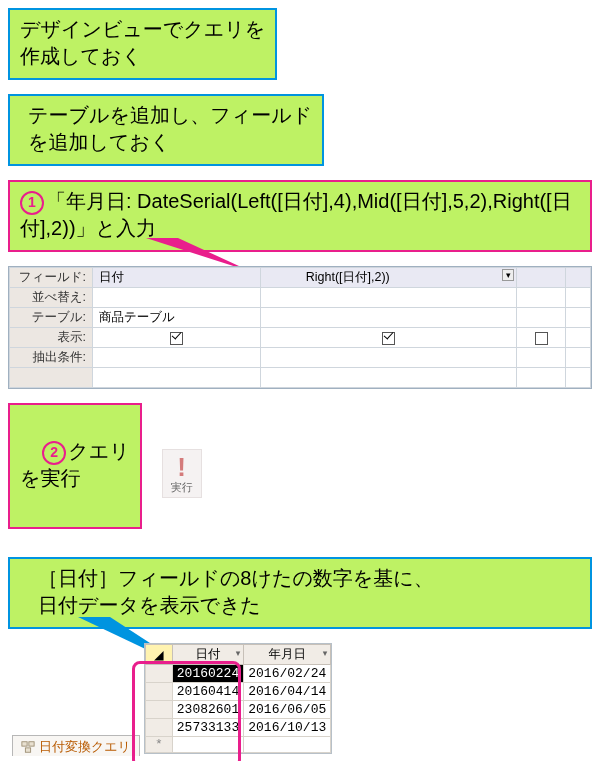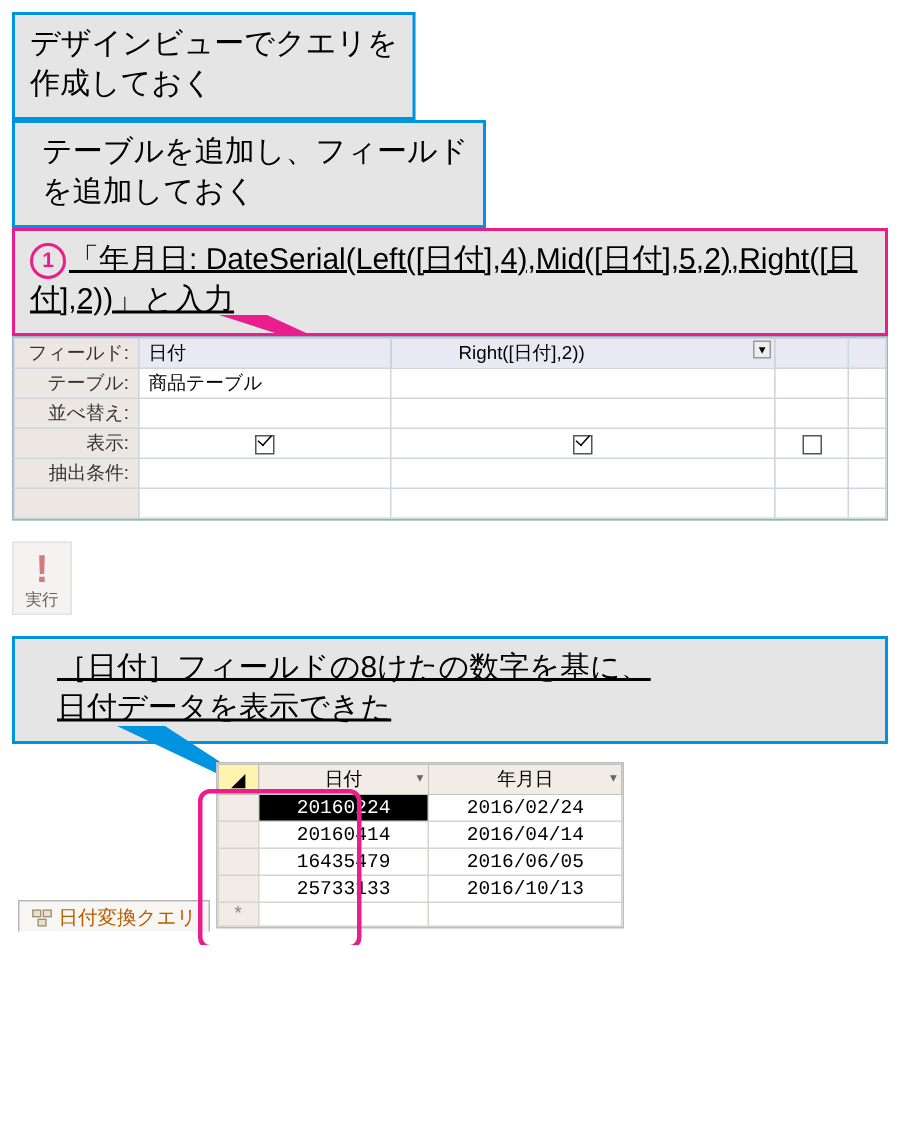--- a/index.html
+++ b/index.html
@@ -6,23 +6,23 @@
     margin: 0;
     padding: 8px;
     font-family: "Meiryo", "MS PGothic", sans-serif;
     background: #fff;
     width: 584px;
     font-size: 14px;
     color: #000;
   }
   .callout {
     border: 2.5px solid #0094e0;
-    background: #e5e5e5;
+    background: #bef264;
     padding: 6px 10px 8px;
-    margin-bottom: 0;
+    margin-bottom: 14px;
     font-size: 20px;
     line-height: 1.35;
     display: inline-block;
   }
   .callout.pink-border {
     border-color: #e91e8c;
     display: block;
   }
   .circ {
     display: inline-block;
@@ -67,21 +67,21 @@
   .qbe td.sel { background:#e9e9f3; }
   .qbe .chk {
     display:inline-block; width:11px; height:11px; border:1px solid #555;
     position:relative; margin:0 auto; vertical-align:middle;
   }
   .qbe .chk.on::after {
     content:""; position:absolute; left:1px; top:-1px;
     width:8px; height:4px; border-left:1.5px solid #000; border-bottom:1.5px solid #000;
     transform:rotate(-48deg);
   }
-  .pointer-wrap { position:relative;text-decoration:underline; }
+  .pointer-wrap { position:relative; }
   
   .ds {
     border:1px solid #b7c0c8;
     background:#fff;
     display:inline-block;
     font-size:13px;
   }
   .ds-tab {
     display:inline-flex; align-items:center; gap:4px;
     border:1px solid #b7b7b7; border-bottom:none;
@@ -91,21 +91,21 @@
   }
   .ds-tab svg { width:14px; height:14px; }
   .ds table { border-collapse:collapse; }
   .ds th {
     background:#f1ece6; border:1px solid #c7c0b8;
     font-weight:normal; padding:1px 6px; font-size:12.5px;
     position:relative;
   }
   .ds th .drop { position:absolute; right:3px; top:3px; font-size:9px; color:#666;}
   .ds td {
-    border:1px solid #d8d3cb; padding:1px 25px; text-align:right;
+    border:1px solid #d8d3cb; padding:1px 4px; text-align:right;
     font-family:"MS Gothic","Courier New",monospace; font-size:13px;
   }
   .ds td.rowhead { background:#f1ece6; width:14px; padding:0;}
   .ds tr.sel td.c0 { background:#000; color:#fff;}
   .pink-outline {
     position:absolute;
     border:3px solid #e91e8c;
     border-radius:8px;
     pointer-events:none;
   }
@@ -141,32 +141,32 @@
     <td class="lab">フィールド:</td>
     <td class="sel">日付</td>
     <td class="sel" style="position:relative;padding-left:45px;">
       <span>Right([日付],2))</span>
       <span style="position:absolute;right:2px;top:1px;border:1px solid #999;background:#eee;padding:0 3px;font-size:9px;">▾</span>
     </td>
     <td class="sel"></td>
     <td class="sel"></td>
   </tr>
   <tr>
+    <td class="lab">並べ替え:</td>
+    <td></td>
+          <td></td>
+          <td></td>
+          <td></td>
+  </tr>
+  <tr>
     <td class="lab">テーブル:</td>
     <td>商品テーブル</td>
     <td></td>
     <td></td>
     <td></td>
-  </tr>
-  <tr>
-    <td class="lab">並べ替え:</td>
-    <td></td>
-          <td></td>
-          <td></td>
-          <td></td>
   </tr>
   <tr>
     <td class="lab">表示:</td>
     <td style="text-align:center;"><span class="chk on"></span></td>
     <td style="text-align:center;"><span class="chk on"></span></td>
     <td style="text-align:center;"><span class="chk"></span></td>
     <td></td>
   </tr>
   <tr>
     <td class="lab">抽出条件:</td>
@@ -181,20 +181,24 @@
           <td></td>
           <td></td>
           <td></td>
         </tr>
 </tbody>
     </table>
 </div>
 
 
 <div class="step-row">
+  <div class="callout pink-border" style="display:inline-block; white-space:pre;">
+    <span class="circ">2</span><span>クエリ
+を実行</span>
+  </div>
   <div class="run-btn">
     <span class="bang">!</span>
     <span>実行</span>
   </div>
 </div>
 
 
 <div class="pointer-wrap" style="margin-bottom:12px;">
   <div class="callout" style="white-space:pre; display:block;padding-left:28px;">［日付］フィールドの8けたの数字を基に、
 日付データを表示できた</div>
@@ -226,21 +230,21 @@
         <td class="c0">20160224</td>
         <td>2016/02/24</td>
       </tr>
       <tr>
         <td class="rowhead"></td>
         <td>20160414</td>
         <td>2016/04/14</td>
       </tr>
       <tr>
         <td class="rowhead"></td>
-        <td>16435479</td>
+        <td>23082601</td>
         <td>2016/06/05</td>
       </tr>
       <tr>
         <td class="rowhead"></td>
         <td>25733133</td>
         <td>2016/10/13</td>
       </tr>
       <tr>
         <td class="rowhead" style="text-align:center;color:#888;">*</td>
         <td></td>

